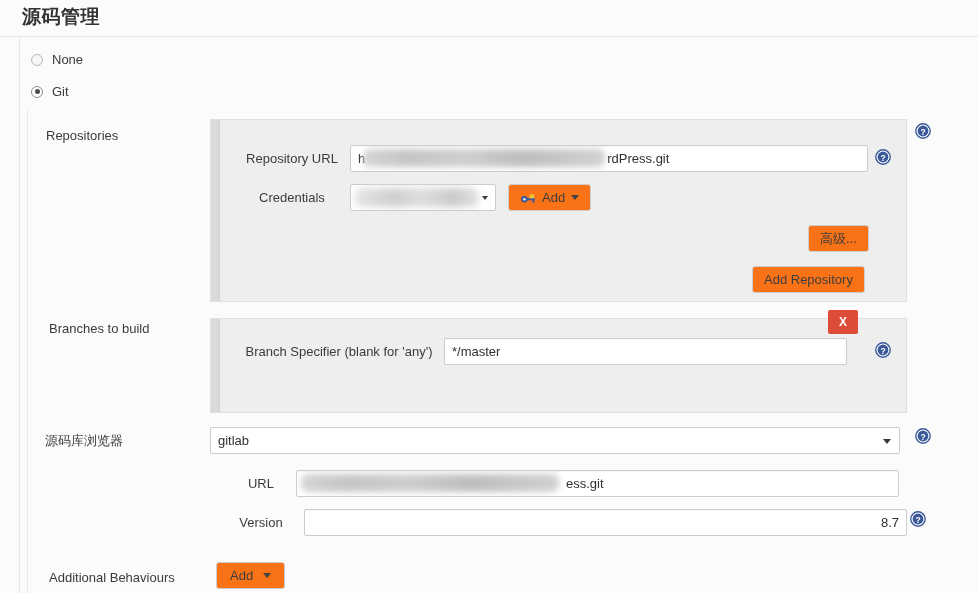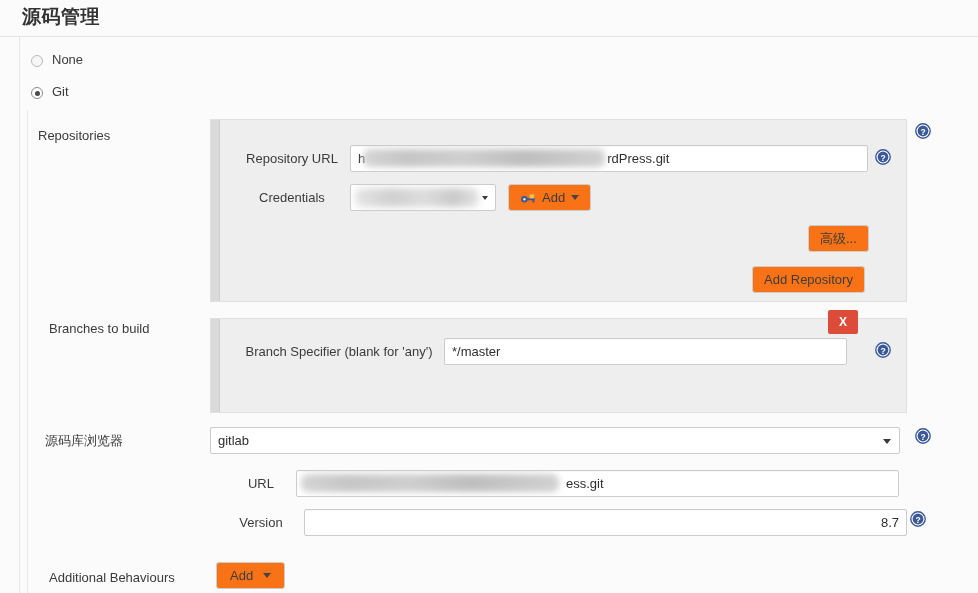--- a/index.html
+++ b/index.html
@@ -41,21 +41,21 @@
     position: absolute;
     left: 27px; top: 110px;
     width: 1px; height: 483px;
     background: #e9e9e9;
   }
 
   
   .radio-row {
     position: absolute;
     display: flex;
-    align-items: flex-end;
+    align-items: center;
     gap: 9px;
   }
   .radio {
     width: 12px; height: 12px;
     border-radius: 50%;
     border: 1px solid #b9b9b9;
     background: #f6f6f6;
     position: relative;
     flex: 0 0 auto;
   }
@@ -241,21 +241,21 @@
 
   <div class="radio-row" style="left:31px; top:52px;">
     <span class="radio"></span>
     <span class="radio-label">None</span>
   </div>
   <div class="radio-row" style="left:31px; top:84px;">
     <span class="radio checked"></span>
     <span class="radio-label">Git</span>
   </div>
 
-  <div class="sec-label" style="left:38px; top:128px;text-align:center;">Repositories</div>
+  <div class="sec-label" style="left:46px; top:128px;text-align:center;">Repositories</div>
 
   <div class="block" style="left:210px; top:119px; width:697px; height:183px;">
     <div class="block-handle"></div>
   </div>
 
   <div class="field-row" style="left:244px; top:145px;">
     <span class="field-label" style="width:96px;">Repository URL</span>
     <span class="tfield" style="margin-left:10px; width:518px;">
       <span class="txt">h</span>
       <span class="redact" style="left:12px; top:3px; width:242px; height:18px;"></span>

